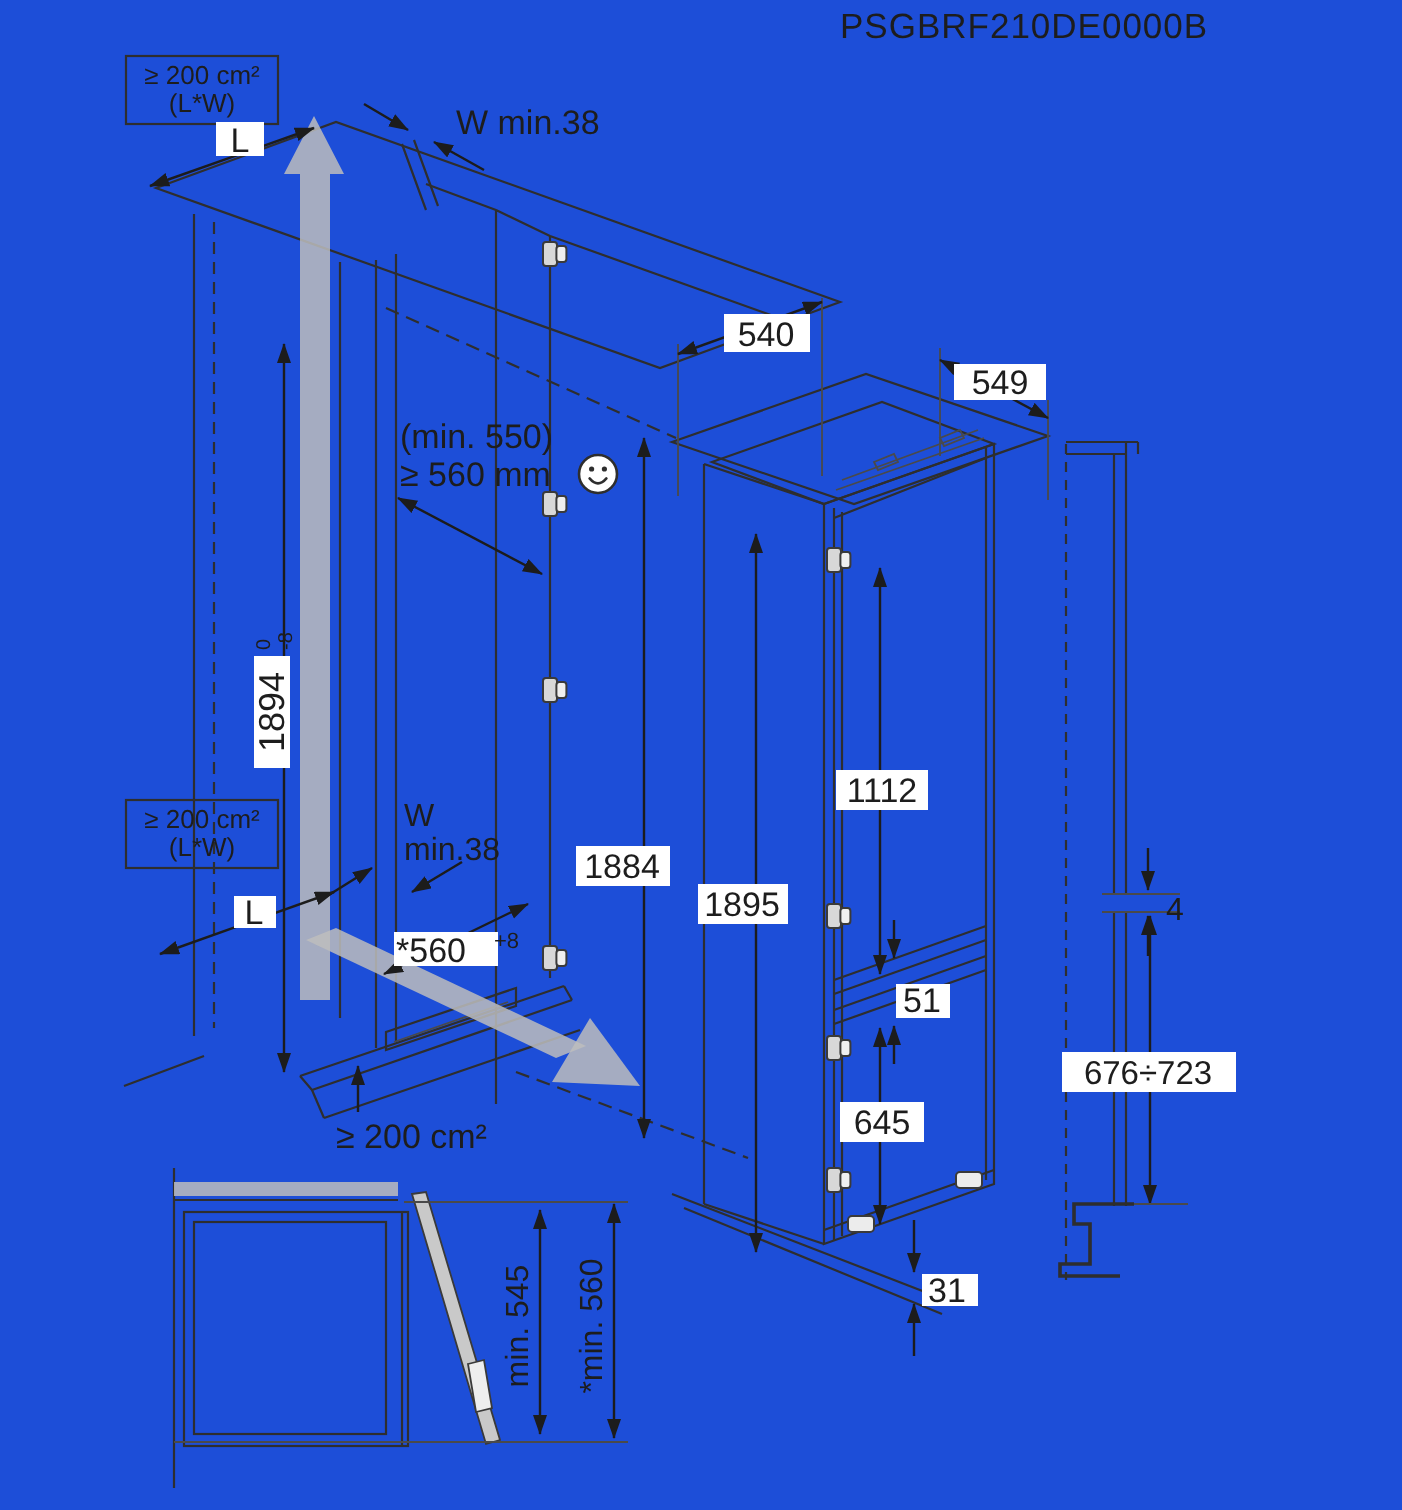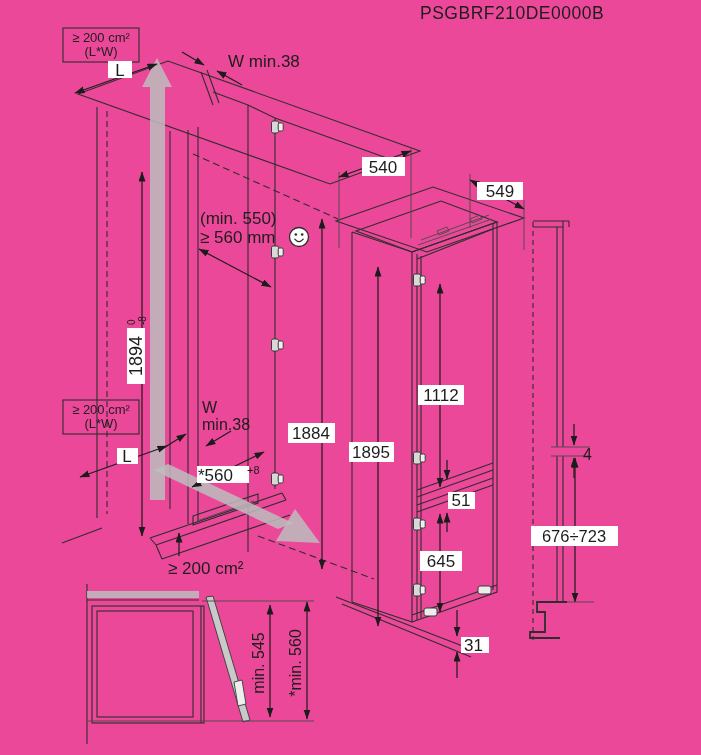--- a/index.html
+++ b/index.html
@@ -1,16 +1,16 @@
 <!DOCTYPE html>
 <html><head>
 <meta charset="utf-8">
 <style>
   html,body{margin:0;padding:0;background:#fff;}
-  .stage{position:relative;width:701px;height:755px;background:#ec4899;overflow:hidden;
+  .stage{position:relative;width:701px;height:755px;background:#1d4ed8;overflow:hidden;
          font-family:"Liberation Sans", sans-serif;text-decoration:underline;}
   svg text{font-family:"Liberation Sans", sans-serif;fill:#1d1d1d;}
   .ln{stroke:#2e2e2e;stroke-width:1.1;fill:none;}
   .lnthin{stroke:#4a4a4a;stroke-width:0.9;fill:none;}
   .dash{stroke-dasharray:7 4;}
   .dash2{stroke-dasharray:6 4;}
   .dim{stroke:#1c1c1c;stroke-width:1.2;fill:none;}
   .wbg{fill:#ffffff;stroke:none;}
   .gray{fill:#bdbdbd;stroke:none;opacity:.85;}
 </style>

